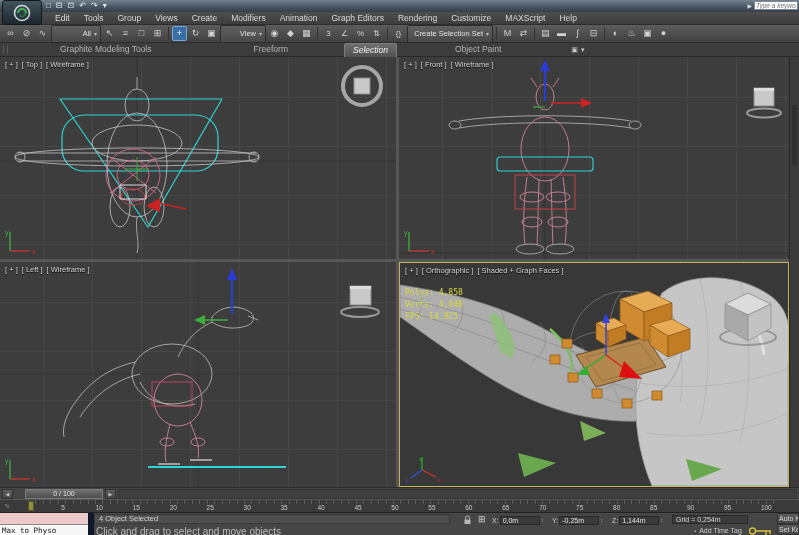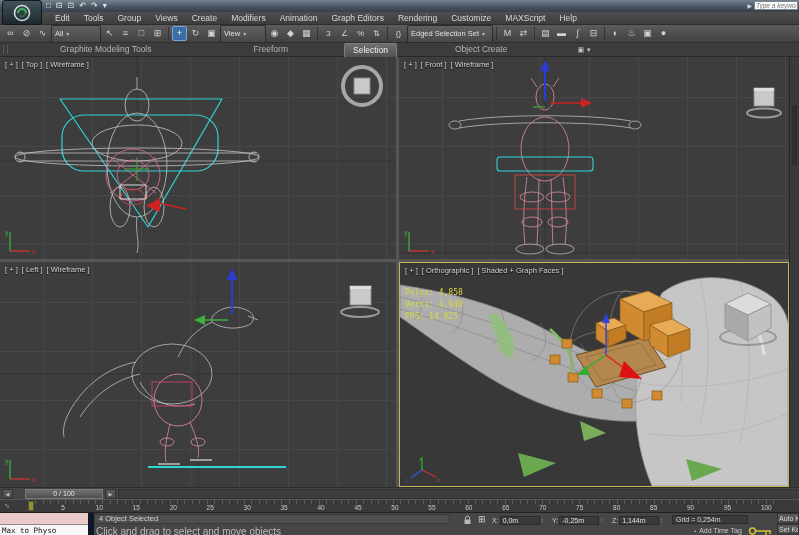--- a/index.html
+++ b/index.html
@@ -33,31 +33,31 @@
   .maintoolbar{position:absolute;left:0;top:25px;width:799px;height:18px;box-sizing:border-box;
     background:linear-gradient(#5c5c5c,#414141);border-bottom:1px solid #2e2e2e;
     display:flex;align-items:center;padding:0 3px;gap:1px;}
   .tbtn{width:15px;height:15px;flex:0 0 auto;display:flex;align-items:center;justify-content:center;
     font-size:9px;line-height:15px;color:#d2d2d2;border:1px solid transparent;border-radius:2px;box-sizing:border-box;}
   .tbtn.small{font-size:8px;}
   .tbtn.active{background:#3a6ea5;border-color:#74a7da;color:#fff;}
   .tsep{width:1px;height:13px;background:#333;margin:0 2px;flex:0 0 auto;}
   .tdrop{height:18px;flex:0 0 auto;background:linear-gradient(#606060,#484848);
     border:1px solid #2c2c2c;border-radius:2px;color:#e0e0e0;font-size:7.5px;
-    display:flex;align-items:center;justify-content:flex-start;padding:0 3px;box-sizing:border-box;
+    display:flex;align-items:center;justify-content:flex-end;padding:0 3px;box-sizing:border-box;
     overflow:hidden;white-space:nowrap;}
   .tdrop .caret{font-size:6px;color:#bdbdbd;margin-left:3px;}
 
   
   .ribbon{position:absolute;left:0;top:43px;width:799px;height:14px;box-sizing:border-box;
     background:#3c3c3c;border-bottom:1px solid #292929;display:flex;align-items:center;}
   .grip{width:3px;height:9px;margin-left:3px;border-left:1px solid #5a5a5a;border-right:1px solid #5a5a5a;}
   .rtab{font-size:8.5px;color:#b5b5b5;padding:1px 8px;line-height:11px;white-space:nowrap;}
   .rtab.active{background:linear-gradient(#6e6e6e,#525252);border:1px solid #7d7d7d;border-bottom:none;
-    color:#efefef;border-radius:2px 2px 0 0;}
+    color:#efefef;border-radius:2px 2px 0 0;font-style:italic;}
   .ribbon-icons{display:flex;align-items:center;gap:3px;margin-left:62px;}
   .ribbon-icons span{font-size:7px;color:#c5c5c5;}
 
   
   .viewports{position:absolute;left:0;top:57px;width:799px;height:430px;background:#565656;}
   .vp{position:absolute;background:#3d3d3d;overflow:hidden;}
   .vp.grid{background-image:linear-gradient(#474747 1px,transparent 1px),
                             linear-gradient(90deg,#474747 1px,transparent 1px);
     background-size:49px 49px;background-position:-6px -9px;}
   #vp-top{left:0;top:0;width:396px;height:202px;}
@@ -192,21 +192,21 @@
     <span class="tbtn">◆</span>
     <span class="tbtn">▦</span>
     <div class="tsep"></div>
     <span class="tbtn small">3</span>
     <span class="tbtn small">∠</span>
     <span class="tbtn small">%</span>
     <span class="tbtn small">⇅</span>
     <div class="tsep"></div>
     <span class="tbtn small">{}</span>
     <div class="tdrop" style="width:86px">
-      <span>Edged Selection Set</span>
+      <span>Create Selection Set</span>
       <span class="caret">▾</span>
     </div>
     <div class="tsep"></div>
     <span class="tbtn">M</span>
     <span class="tbtn">⇄</span>
     <div class="tsep"></div>
     <span class="tbtn">▤</span>
     <span class="tbtn">▬</span>
     <span class="tbtn">∫</span>
     <span class="tbtn">⊟</span>
@@ -215,21 +215,21 @@
     <span class="tbtn">♨</span>
     <span class="tbtn">▣</span>
     <span class="tbtn">●</span>
   </div>
 
   <div class="ribbon">
     <div class="grip"></div>
     <span class="rtab" style="margin-left:44px">Graphite Modeling Tools</span>
     <span class="rtab" style="margin-left:86px">Freeform</span>
     <span class="rtab active" style="margin-left:48px">Selection</span>
-    <span class="rtab" style="margin-left:50px">Object Create</span>
+    <span class="rtab" style="margin-left:50px">Object Paint</span>
     <div class="ribbon-icons">
       <span>▣</span>
       <span>▾</span>
     </div>
   </div>
 
   <div class="viewports">
 
     <div class="vp grid" id="vp-top">
       <div class="vp-label">

